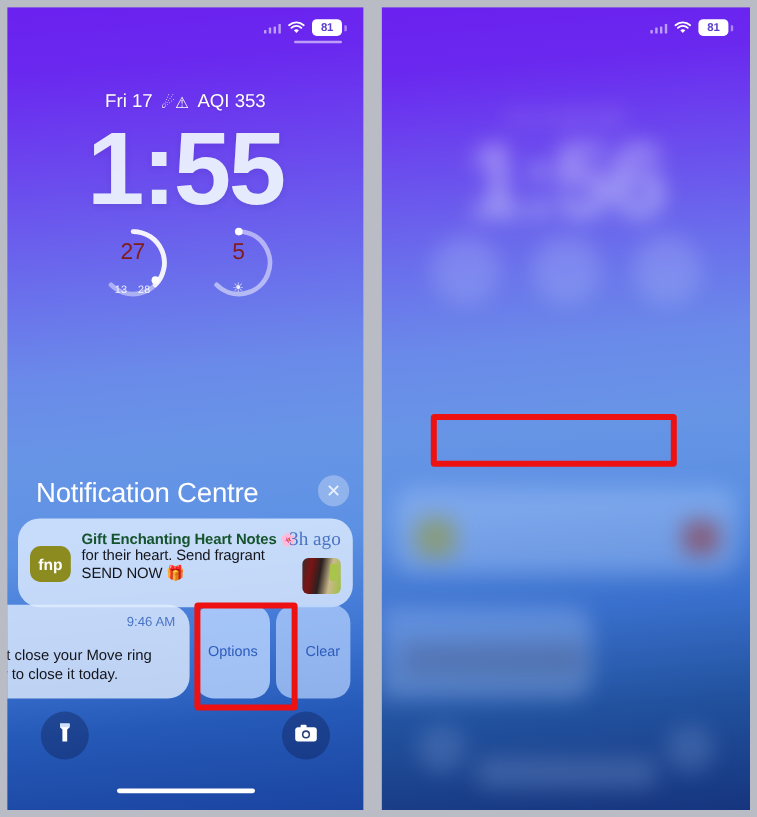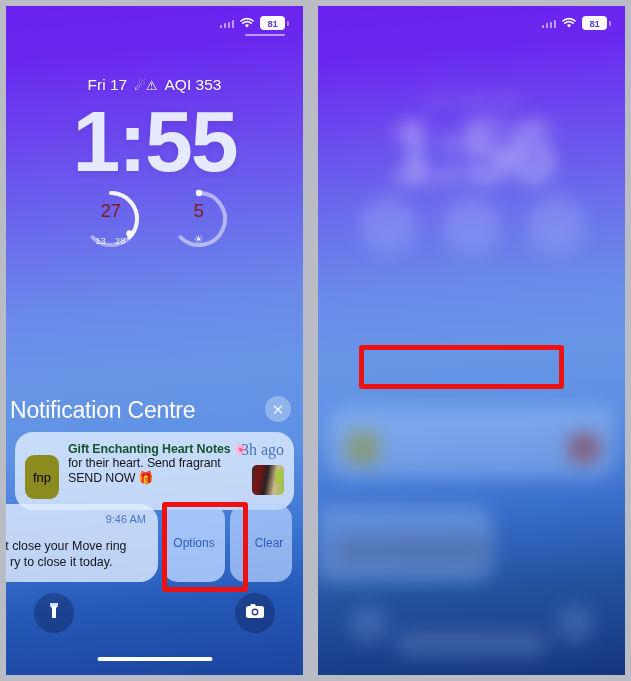--- a/index.html
+++ b/index.html
@@ -141,21 +141,21 @@
 
   
   .nc-overlay {
     position: absolute; left: 0; right: 0;
     top: 386px; bottom: 0;
     z-index: 25;
   }
   .nc-header {
     position: relative;
     height: 36px;
-    padding: 0 4px;
+    padding: 0 24px;
     display: flex; align-items: center;
   }
   .nc-title {
     color: #ffffff;
     font-size: 23px;
     font-weight: 500;
     letter-spacing: -0.2px;
   }
   .nc-close {
     position: absolute; right: 12px; top: 4px;
@@ -169,26 +169,26 @@
   
   .notif-card {
     margin: 4px 9px 0 9px;
     background: rgba(225,238,255,.80);
     border-radius: 18px;
     padding: 9px 10px 11px 10px;
     display: flex; gap: 9px;
     min-height: 72px;
   }
   .app-icon {
-    width: 34px; height: 44px; flex: 0 0 34px;
+    width: 34px; height: 30px; flex: 0 0 34px;
     border-radius: 9px;
     background: #8b8b20;
-    color: #000000;
+    color: #ffffff;
     display: flex; align-items: center; justify-content: center;
-    font-size: 13px; font-weight: 400;
+    font-size: 13px; font-weight: 700;
     margin-top: 14px;
   }
   .notif-body { flex: 1; min-width: 0; padding-top: 1px; }
   .notif-title {
     color: #14532d;
     font-size: 12.4px; font-weight: bold;
     letter-spacing: -0.1px;
     white-space: nowrap;
   }
   .notif-title .flower { font-size: 11px; }
@@ -220,21 +220,20 @@
     height: 80px;
     display: flex; align-items: center;
   }
   .notif-swiped {
     width: 152px; height: 78px;
     background: rgba(225,238,255,.80);
     border-radius: 0 18px 18px 0;
     padding: 10px 10px 10px 0;
     position: relative;
     overflow: hidden;
-    text-align: center;
   }
   .swiped-time {
     position: absolute; right: 12px; top: 9px;
     color: #4a74c4; font-size: 11px;
   }
   .swiped-text {
     position: absolute; left: -10px; bottom: 12px;
     color: #14141a; font-size: 12.4px; line-height: 1.25;
     white-space: nowrap;
   }

